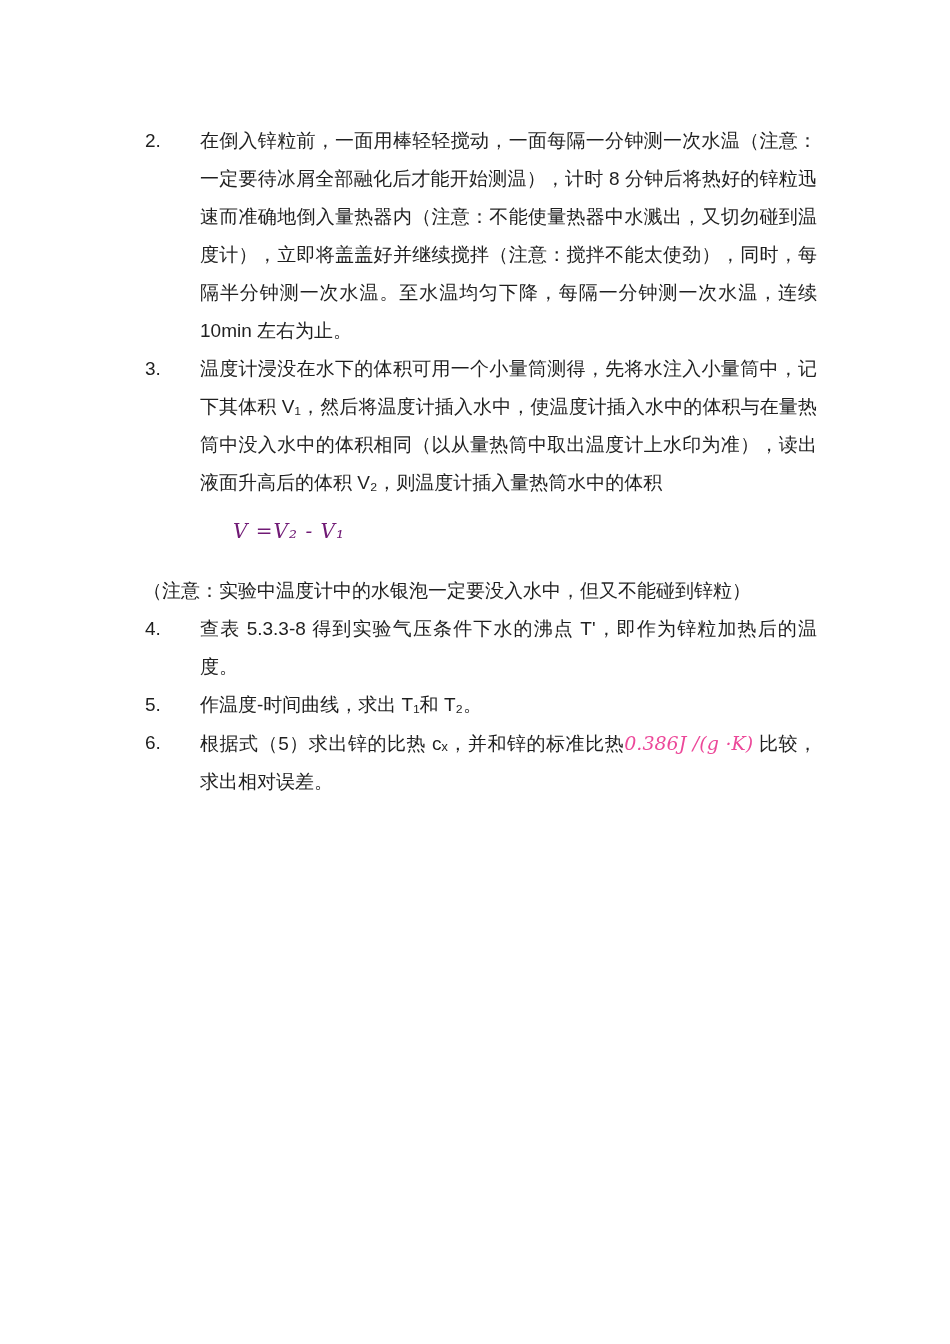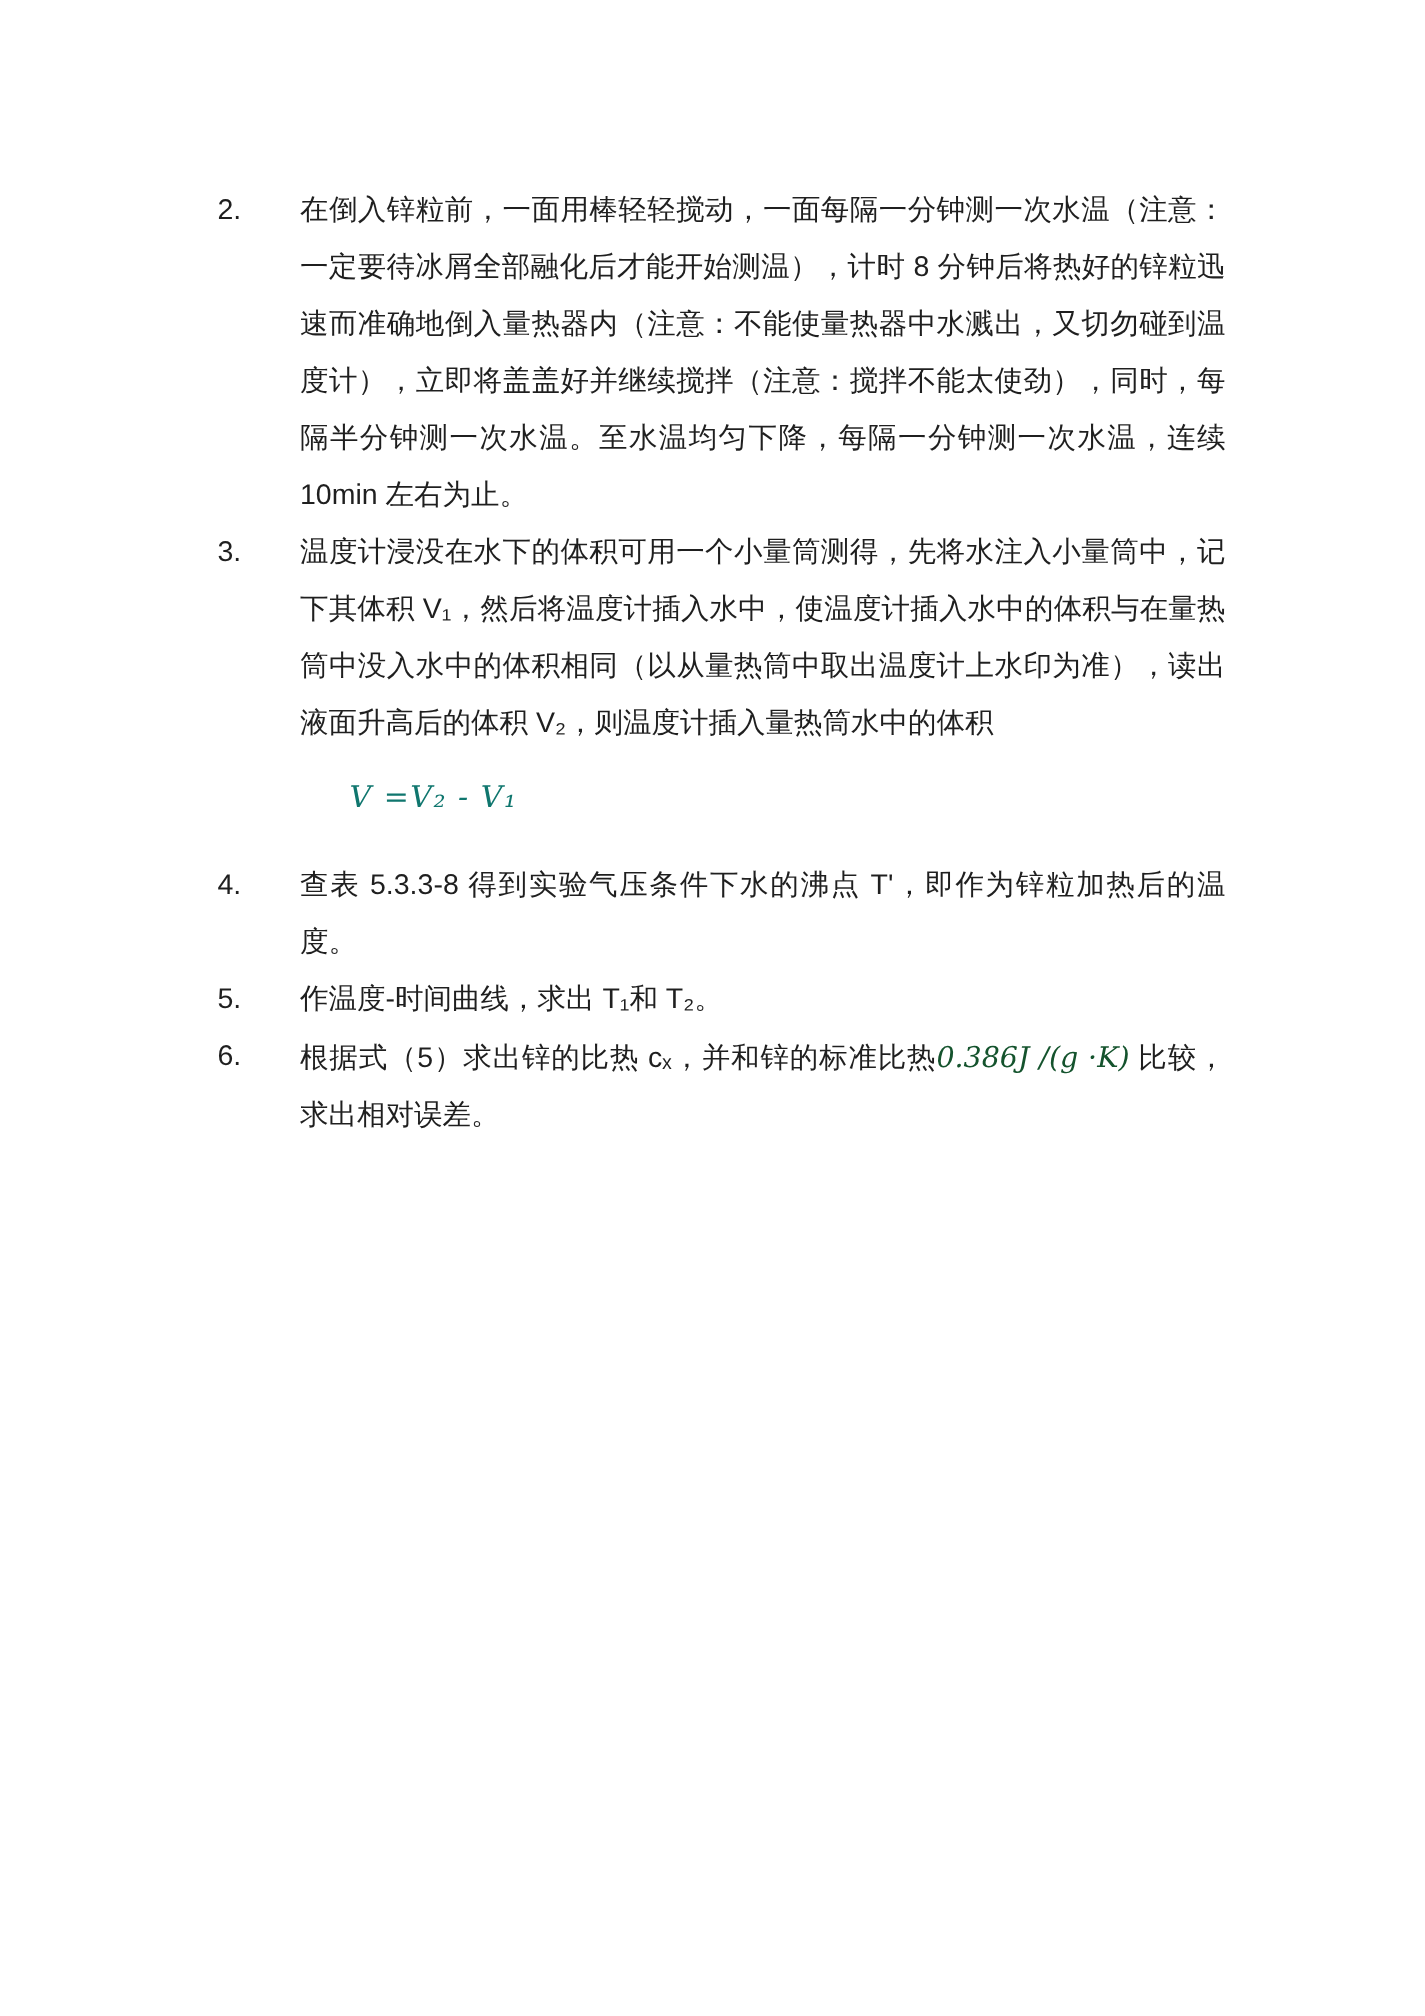--- a/index.html
+++ b/index.html
@@ -36,49 +36,50 @@
     width: 617px;
     text-align: justify;
     text-align-last: left;
   }
   .formula {
     margin: 10px 0 22px 88px;
     font-family: "DejaVu Serif", serif;
     font-style: italic;
     font-size: 20px;
     letter-spacing: 1px;
-    color: #0f766e;
+    color: #701a75;
   }
   .note {
     width: 672px;
     margin-left: -2px;
   }
   .math-inline {
     font-family: "DejaVu Serif", serif;
     font-style: italic;
-    color: #14532d;
+    color: #ec4899;
   }
 </style>
 </head>
 <body>
 
 <div class="doc">
 
   <div class="li">
     <span class="num">2.</span>
     <div class="body-text">在倒入锌粒前，一面用棒轻轻搅动，一面每隔一分钟测一次水温（注意：一定要待冰屑全部融化后才能开始测温），计时 8 分钟后将热好的锌粒迅速而准确地倒入量热器内（注意：不能使量热器中水溅出，又切勿碰到温度计），立即将盖盖好并继续搅拌（注意：搅拌不能太使劲），同时，每隔半分钟测一次水温。至水温均匀下降，每隔一分钟测一次水温，连续 10min 左右为止。</div>
   </div>
 
   <div class="li">
     <span class="num">3.</span>
     <div class="body-text">温度计浸没在水下的体积可用一个小量筒测得，先将水注入小量筒中，记下其体积 V₁，然后将温度计插入水中，使温度计插入水中的体积与在量热筒中没入水中的体积相同（以从量热筒中取出温度计上水印为准），读出液面升高后的体积 V₂，则温度计插入量热筒水中的体积</div>
   </div>
 
   <div class="formula">V  =V₂ - V₁</div>
 
+  <div class="note">（注意：实验中温度计中的水银泡一定要没入水中，但又不能碰到锌粒）</div>
 
   <div class="li">
     <span class="num">4.</span>
     <div class="body-text">查表 5.3.3-8 得到实验气压条件下水的沸点 T'，即作为锌粒加热后的温度。</div>
   </div>
 
   <div class="li">
     <span class="num">5.</span>
     <div class="body-text">作温度-时间曲线，求出 T₁和 T₂。</div>
   </div>

